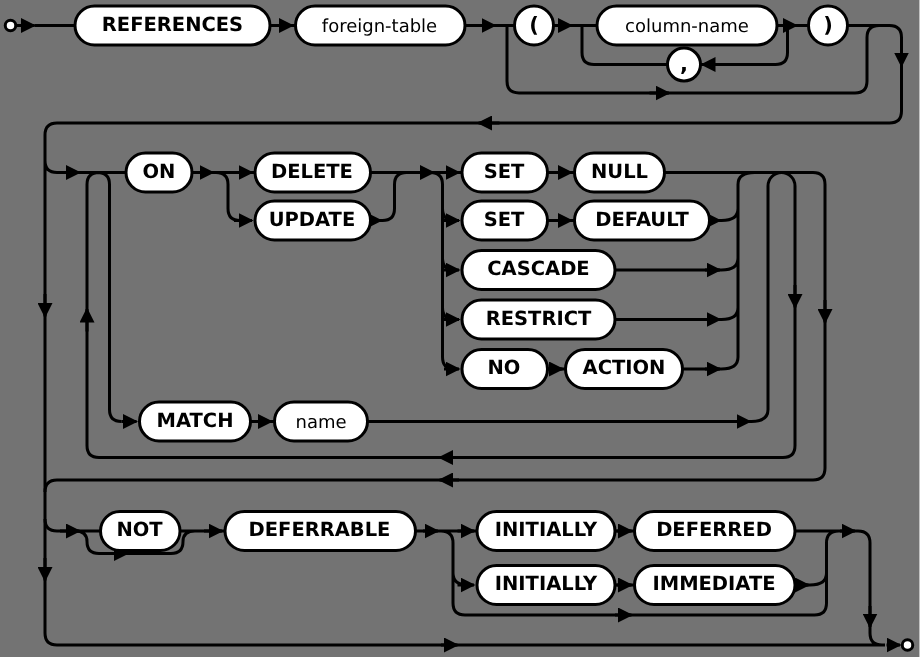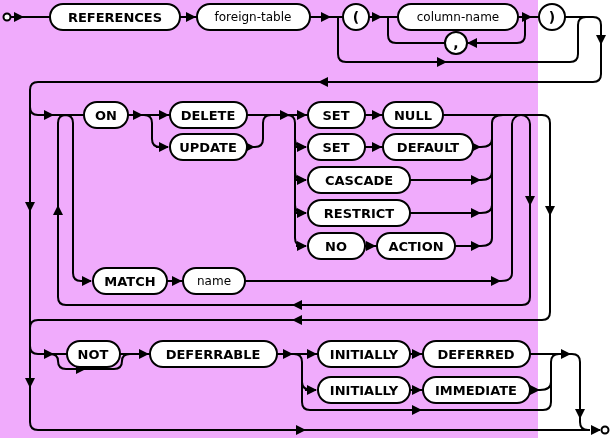--- a/index.html
+++ b/index.html
@@ -1,16 +1,16 @@
 <!DOCTYPE html>
 <html><head>
 <meta charset="utf-8">
 <style>
   html,body{margin:0;padding:0;background:#ffffff;}
-  .stage{width:538px;height:438px;position:relative;background:#f0abfc;}
+  .stage{width:613px;height:438px;position:relative;background:#737373;}
   .rail{fill:none;stroke:#000;stroke-width:2;}
   .arrow{fill:none;stroke:#000;stroke-width:2;marker-end:url(#arr);}
   .node{fill:#fff;stroke:#000;stroke-width:2;}
   text{fill:#000;}
   .kw{font:bold 13px "DejaVu Sans", "Liberation Sans", sans-serif;}
   .nt{font:12px "DejaVu Sans", "Liberation Sans", sans-serif;}
   .lit{font:bold 14px "DejaVu Sans", "Liberation Sans", sans-serif;}
 </style>
 </head>
 <body>

